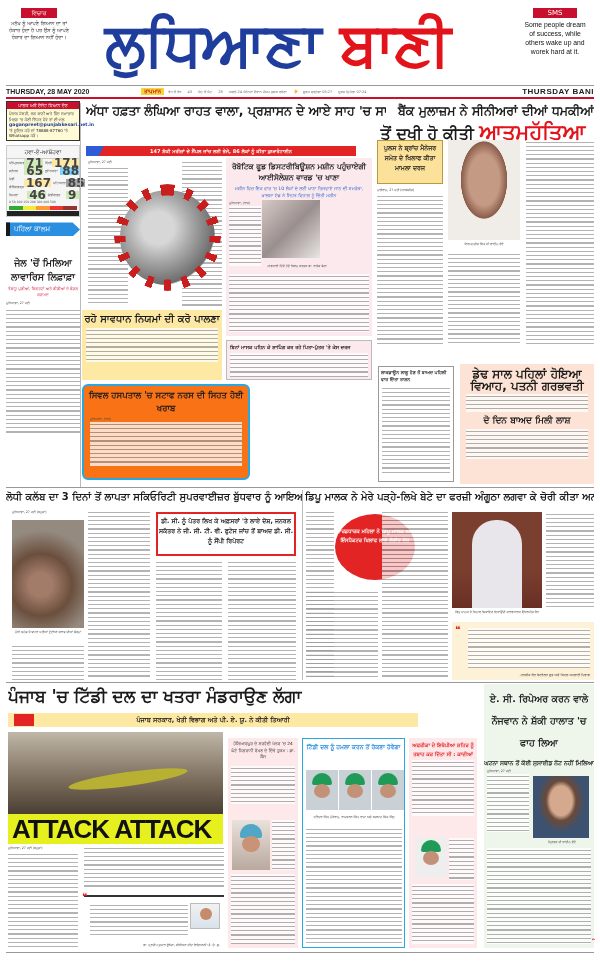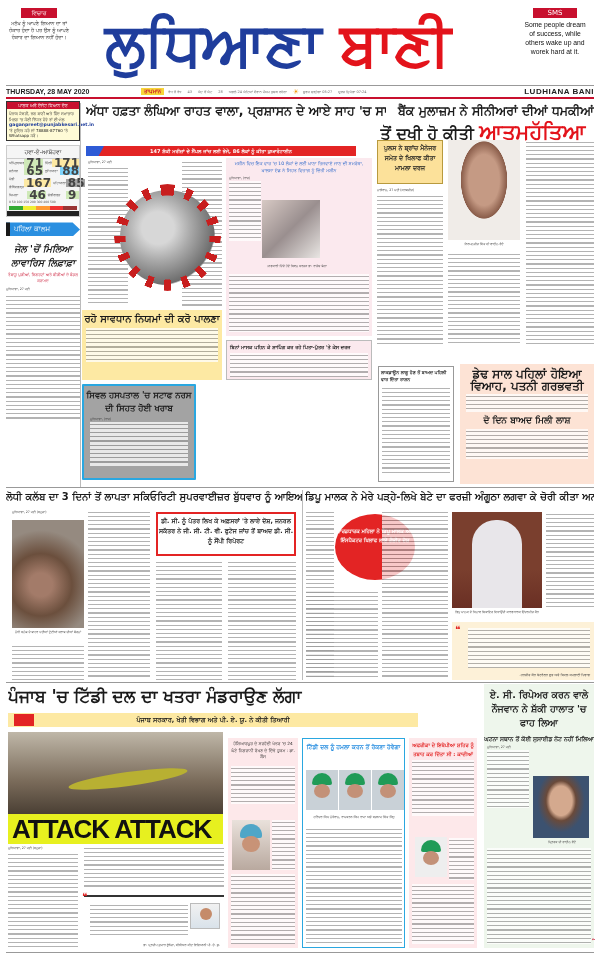--- a/index.html
+++ b/index.html
@@ -35,35 +35,35 @@
   .promo b { color: #1f3d9c; font-size: 4.6px; }
   .aqi { margin-top: 4px; border: 1px solid #ccc; background: #f5f5f5; }
   .aqi .title { text-align: center; font-size: 6px; color: #1a1a1a; padding: 2px 0; border-bottom: 1px solid #ccc; }
   .aqi .row { display: flex; font-size: 3.5px; line-height: 8px; align-items: center; }
   .aqi .row span { flex: 1; padding-left: 2px; color: #444; }
   .aqi .row .v { flex: 0 0 13px; font-size: 12px; font-weight: bold; text-align: left; }
   .aqi .bar { height: 4px; margin: 1px 2px; background: linear-gradient(90deg,#3a3 0 20%,#ee3 20% 40%,#f93 40% 60%,#e33 60% 80%,#933 80%); }
   .aqi .legend { font-size: 3px; color: #555; padding: 1px 2px; }
   .aqi .foot { background: #222; height: 5px; }
   .col-badge { margin-top: 5px; background: #2a8fe0; color: #fff; font-size: 7px; padding: 3px 4px; border-left: 4px solid #1a1a1a; clip-path: polygon(0 0, 90% 0, 100% 50%, 90% 100%, 0 100%); }
-  .lc-head { text-align: center; font-size: 9.5px; line-height: 14px; font-weight: bold; margin-top: 6px; color: #1a1a1a; font-style: italic; }
+  .lc-head { text-align: center; font-size: 9.5px; line-height: 14px; font-weight: bold; margin-top: 20px; color: #1a1a1a; }
   .lc-sub { text-align: center; font-size: 4px; color: #c8102e; margin-top: 2px; line-height: 6px; }
 
   
   #lead-headline { left: 86px; top: 103px; width: 300px; font-size: 12.5px; line-height: 16px; }
   #bank-headline1 { left: 368px; top: 103px; width: 226px; font-size: 12.5px; line-height: 16px; text-align: right; }
   #bank-headline2 { left: 372px; top: 121px; width: 222px; font-size: 16px; line-height: 22px; text-align: center; }
   #bank-headline2 .red { color: #e3131b; font-size: 21px; }
   #covid-strip { left: 86px; top: 146px; width: 270px; height: 10px; background: #e32424; color: #fff; font-size: 5px; line-height: 10px; text-align: center; font-weight: bold; }
   #covid-strip::before { content: ""; position: absolute; left: 0; top: 0; width: 18px; height: 10px; background: #2e5bd6; clip-path: polygon(0 0,100% 0,70% 100%,0 100%); }
   #virus { left: 120px; top: 190px; width: 95px; height: 95px; border-radius: 50%; background: radial-gradient(circle at 40% 40%, #d7d7d7 0 20%, #aaa 40%, #6c6c6c 70%, transparent 72%); }
   #virus::after { content: ""; position: absolute; inset: -6px; border-radius: 50%; background: radial-gradient(circle, transparent 52%, transparent 53%), repeating-conic-gradient(#c81e1e 0 8deg, transparent 8deg 22deg); -webkit-mask: radial-gradient(circle, transparent 55%, #000 56% 70%, transparent 71%); mask: radial-gradient(circle, transparent 55%, #000 56% 70%, transparent 71%); }
   #yellow-box { left: 82px; top: 310px; width: 140px; height: 70px; background: #fde9a3; }
   #yellow-box .h { font-size: 10px; line-height: 14px; text-align: center; font-weight: bold; color: #1a1a1a; padding-top: 2px; }
-  #civil-box { left: 82px; top: 384px; width: 114px; height: 96px; border: 2px solid #2aa7e0; border-radius: 1px; background: #a3a3a3; }
+  #civil-box { left: 82px; top: 384px; width: 168px; height: 96px; border: 2px solid #2aa7e0; border-radius: 6px; background: #f97316; }
   #civil-box .h { font-size: 8.5px; line-height: 13px; text-align: center; font-weight: bold; color: #1a1a1a; padding-top: 3px; }
 
   #robot-box { left: 226px; top: 158px; width: 146px; height: 178px; background: #fbe9ee; }
   #robot-box .h { font-size: 7.5px; line-height: 11px; text-align: center; font-weight: bold; color: #1a1a1a; padding-top: 3px; }
   #robot-box .sub { font-size: 4.6px; line-height: 7px; text-align: center; color: #2563c9; padding: 2px 3px; }
   #robot-photo { left: 262px; top: 200px; width: 58px; height: 58px; background: linear-gradient(135deg,#d7c9c4,#9a8f8f 50%,#e9e6e3); }
   #mask-box { left: 226px; top: 340px; width: 146px; height: 40px; background: #fbe9ee; border: 1px solid #bbb; }
   #mask-box .h { font-size: 5px; line-height: 8px; padding: 2px 3px; font-weight: bold; color: #1a1a1a; }
 
   #police-box { left: 377px; top: 140px; width: 66px; height: 44px; background: #fce19a; border: 1px solid #b89a3e; font-size: 6.2px; line-height: 10px; text-align: center; font-weight: bold; color: #1a1a1a; padding-top: 2px; }
@@ -111,21 +111,21 @@
   .sikh { position: absolute; top: 770px; width: 32px; height: 40px; background: #c9d1d7; }
   .sikh::before { content: ""; position: absolute; left: 6px; top: 3px; width: 20px; height: 12px; border-radius: 10px 10px 2px 2px; background: #1f9b57; }
   .sikh::after { content: ""; position: absolute; left: 8px; top: 14px; width: 16px; height: 14px; border-radius: 50%; background: #c39178; }
   #ethiopia-box { left: 409px; width: 68px; background: #fde8ea; }
   #ethiopia-box .h { font-size: 5.2px; line-height: 8.5px; text-align: center; font-weight: bold; color: #e32424; padding-top: 3px; }
   #turban2 { left: 415px; top: 837px; width: 32px; height: 40px; background: #eee; }
   #turban2::before { content: ""; position: absolute; left: 6px; top: 3px; width: 20px; height: 12px; border-radius: 10px 10px 2px 2px; background: #1f9b57; }
   #turban2::after { content: ""; position: absolute; left: 8px; top: 14px; width: 16px; height: 14px; border-radius: 50%; background: #c39178; }
 
   #ac-box { left: 484px; top: 684px; width: 110px; height: 264px; background: #eef6ec; }
-  #ac-box .h { font-size: 9.5px; line-height: 14px; text-align: center; font-weight: bold; color: #1a1a1a; padding-top: 4px; }
+  #ac-box .h { font-size: 9.5px; line-height: 22px; text-align: center; font-weight: bold; color: #1a1a1a; padding-top: 4px; }
   #ac-box .sub { font-size: 6px; line-height: 9px; text-align: center; font-weight: bold; color: #1a1a1a; padding-top: 4px; }
   #young-photo { left: 533px; top: 776px; width: 56px; height: 62px; background: radial-gradient(ellipse at 50% 40%, #d4a98e 0 28%, #6a4a3a 38%, #3c5270 60%); }
   .page-num { right: 4px; bottom: 22px; font-size: 4px; color: #c8102e; writing-mode: vertical-rl; }
 </style>
 </head>
 <body>
 
 <div id="left-ear" class="abs">
   <div class="tag">ਵਿਚਾਰ</div>
   <div class="body">ਮਨੁੱਖ ਨੂੰ ਆਪਣੇ ਗਿਆਨ ਦਾ ਤਾਂ ਹੰਕਾਰ ਹੁੰਦਾ ਹੈ ਪਰ ਉਸ ਨੂੰ ਆਪਣੇ ਹੰਕਾਰ ਦਾ ਗਿਆਨ ਨਹੀਂ ਹੁੰਦਾ।</div>
@@ -142,21 +142,21 @@
   <span class="date">THURSDAY, 28 MAY 2020</span>
   <span class="temp">ਤਾਪਮਾਨ</span>
   <span class="small">ਵੱਧ ਤੋਂ ਵੱਧ</span>
   <span class="small">43</span>
   <span class="small">ਘੱਟ ਤੋਂ ਘੱਟ</span>
   <span class="small">28</span>
   <span class="small">ਅਗਲੇ 24 ਘੰਟਿਆਂ ਦੌਰਾਨ ਮੌਸਮ ਖੁਸ਼ਕ ਰਹੇਗਾ</span>
   <span class="sun">☀</span>
   <span class="small">ਸੂਰਜ ਚੜ੍ਹੇਗਾ 05:27</span>
   <span class="small">ਸੂਰਜ ਛਿਪੇਗਾ 07:24</span>
-  <span class="brand">LUDHIANA BANI</span>
+  <span class="brand">THURSDAY BANI</span>
 </div>
 
 <div id="left-col" class="abs">
   <div class="promo">
     <div class="title">ਪਾਠਕ ਅਤੇ ਏਜੰਟ ਧਿਆਨ ਦੇਣ</div>
     <span>ਪੰਜਾਬ ਕੇਸਰੀ, ਜਗ ਬਾਣੀ ਅਤੇ ਹਿੰਦ ਸਮਾਚਾਰ ਮਿਲਣ 'ਚ ਕੋਈ ਦਿੱਕਤ ਹੋਵੇ ਤਾਂ ਈ-ਮੇਲ</span>
     <b>gaganpreet@punjabkesari.net.in</b>
     <span>'ਤੇ ਸੂਚਿਤ ਕਰੋ ਜਾਂ 78888-87760 'ਤੇ Whatsapp ਕਰੋ।</span>
   </div>
   <div class="aqi">
@@ -208,20 +208,21 @@
   <div class="h">ਰਹੋ ਸਾਵਧਾਨ ਨਿਯਮਾਂ ਦੀ ਕਰੋ ਪਾਲਣਾ</div>
   <div class="lines" style="margin:2px 4px;height:34px"></div>
 </div>
 <div id="civil-box" class="abs">
   <div class="h">ਸਿਵਲ ਹਸਪਤਾਲ 'ਚ ਸਟਾਫ ਨਰਸ ਦੀ ਸਿਹਤ ਹੋਈ ਖਰਾਬ</div>
   <div class="txt" style="padding:2px 6px 0">ਲੁਧਿਆਣਾ, (ਰਾਜ)</div>
   <div class="lines" style="margin:1px 6px;height:44px"></div>
 </div>
 
 <div id="robot-box" class="abs">
+  <div class="h">ਰੋਬੋਟਿਕ ਫੂਡ ਡਿਸਟਰੀਬਿਊਸ਼ਨ ਮਸ਼ੀਨ ਪਹੁੰਚਾਏਗੀ ਆਈਸੋਲੇਸ਼ਨ ਵਾਰਡ 'ਚ ਖਾਣਾ</div>
   <div class="sub">ਮਸ਼ੀਨ ਵਿਚ ਇਕ ਵਾਰ 'ਚ 10 ਲੋਕਾਂ ਦੇ ਲਈ ਖਾਣਾ ਭਿਜਵਾਏ ਜਾਣ ਦੀ ਸਮਰੱਥਾ, ਖਾਲਸਾ ਏਡ ਨੇ ਸਿਹਤ ਵਿਭਾਗ ਨੂੰ ਦਿੱਤੀ ਮਸ਼ੀਨ</div>
   <div class="txt" style="padding:0 3px">ਲੁਧਿਆਣਾ, (ਰਾਜ)</div>
   <div class="lines" style="margin:1px 3px;width:32px;height:60px"></div>
   <div class="txt" style="position:absolute;left:36px;top:106px;width:70px;text-align:center">ਜਾਣਕਾਰੀ ਦਿੰਦੇ ਹੋਏ ਸਿਵਲ ਸਰਜਨ ਡਾ. ਰਾਜੇਸ਼ ਬੱਗਾ</div>
   <div class="lines" style="position:absolute;left:3px;top:116px;width:140px;height:58px"></div>
 </div>
 <div id="robot-photo" class="abs photo"></div>
 <div id="mask-box" class="abs">
   <div class="h">ਬਿਨਾਂ ਮਾਸਕ ਪਹਿਨ ਕੇ ਸ਼ਾਪਿੰਗ ਕਰ ਰਹੇ ਪਿਤਾ-ਪੁੱਤਰ 'ਤੇ ਕੇਸ ਦਰਜ</div>
   <div class="lines" style="margin:0 3px;height:24px"></div>

